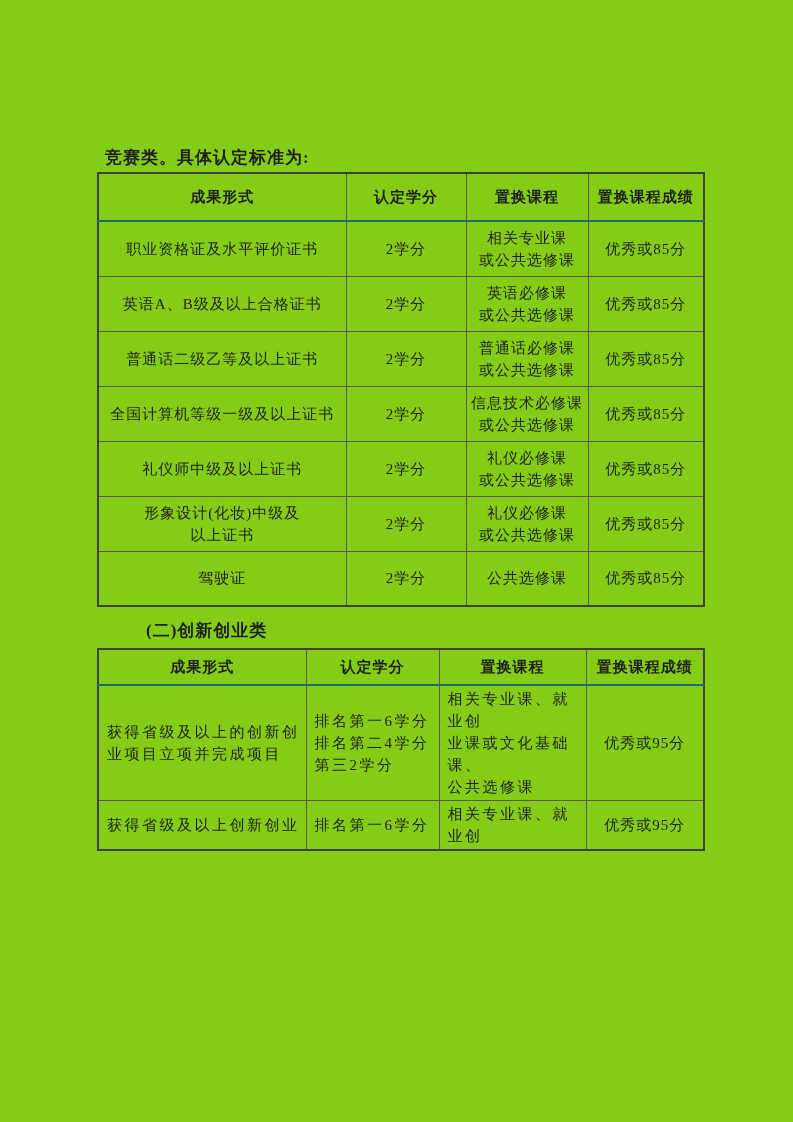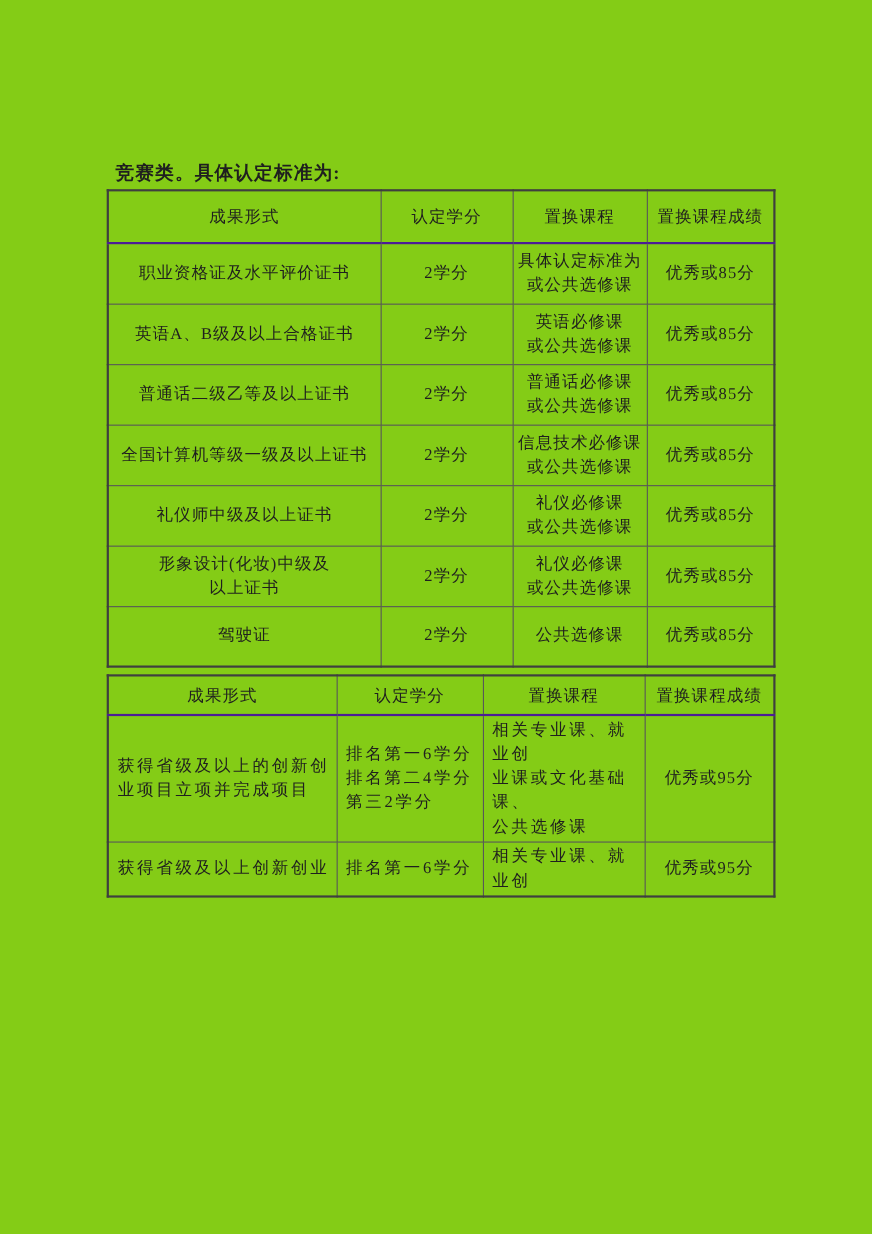--- a/index.html
+++ b/index.html
@@ -46,22 +46,22 @@
   table.tbl2 { margin-top: 6px; }
   .tbl th, .tbl td {
     border: 1px solid #585858;
     text-align: center;
     vertical-align: middle;
     white-space: pre-line;
     padding: 2px 4px;
     box-sizing: border-box;
   }
   .tbl thead th {
-    border-bottom: 2px solid #4c1d95;
-    font-weight: normal;
+    border-bottom: 2px solid #0f766e;
+    font-weight: bold;
     font-size: 15px;
     letter-spacing: 1px;
   }
   .tbl td {
     font-size: 15px;
     letter-spacing: 1px;
     line-height: 22px;
   }
   .tbl1 thead tr { height: 48px; }
   .tbl1 tbody tr { height: 55px; }
@@ -98,21 +98,21 @@
           <th>成果形式</th>
           <th>认定学分</th>
           <th>置换课程</th>
           <th>置换课程成绩</th>
         </tr>
       </thead>
       <tbody>
         <tr>
           <td class="cell-form">职业资格证及水平评价证书</td>
           <td class="cell-credits">2学分</td>
-          <td class="cell-course">具体认定标准为
+          <td class="cell-course">相关专业课
 或公共选修课</td>
           <td class="cell-score">优秀或85分</td>
         </tr>
         <tr>
           <td class="cell-form">英语A、B级及以上合格证书</td>
           <td class="cell-credits">2学分</td>
           <td class="cell-course">英语必修课
 或公共选修课</td>
           <td class="cell-score">优秀或85分</td>
         </tr>
@@ -147,20 +147,21 @@
         </tr>
         <tr>
           <td class="cell-form">驾驶证</td>
           <td class="cell-credits">2学分</td>
           <td class="cell-course">公共选修课</td>
           <td class="cell-score">优秀或85分</td>
         </tr>
       </tbody>
     </table>
 
+    <h3 class="section-title second">(二)创新创业类</h3>
 
     <table class="tbl tbl2">
       <colgroup>
         <col style="width:208px">
           <col style="width:133px">
           <col style="width:147px">
           <col style="width:118px">
       </colgroup>
       <thead>
         <tr>

